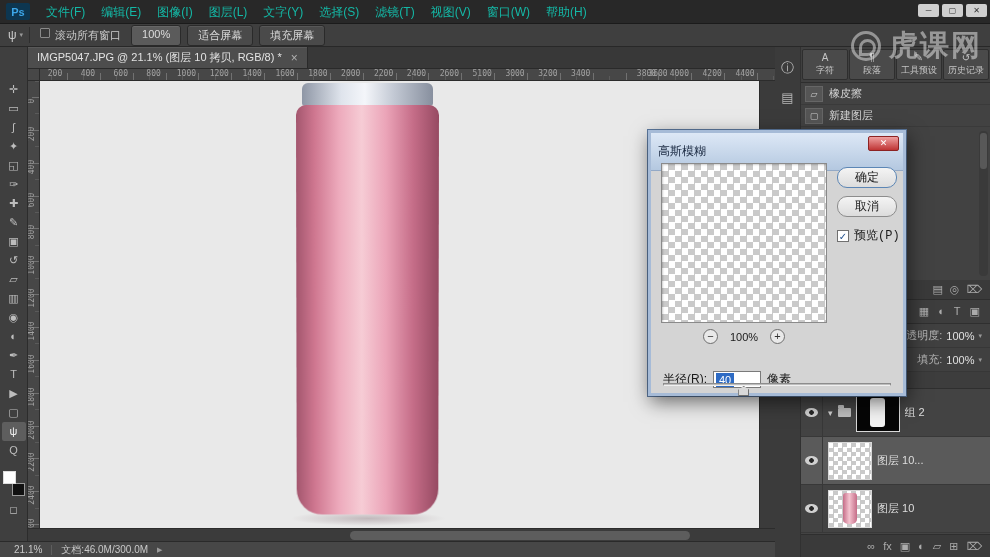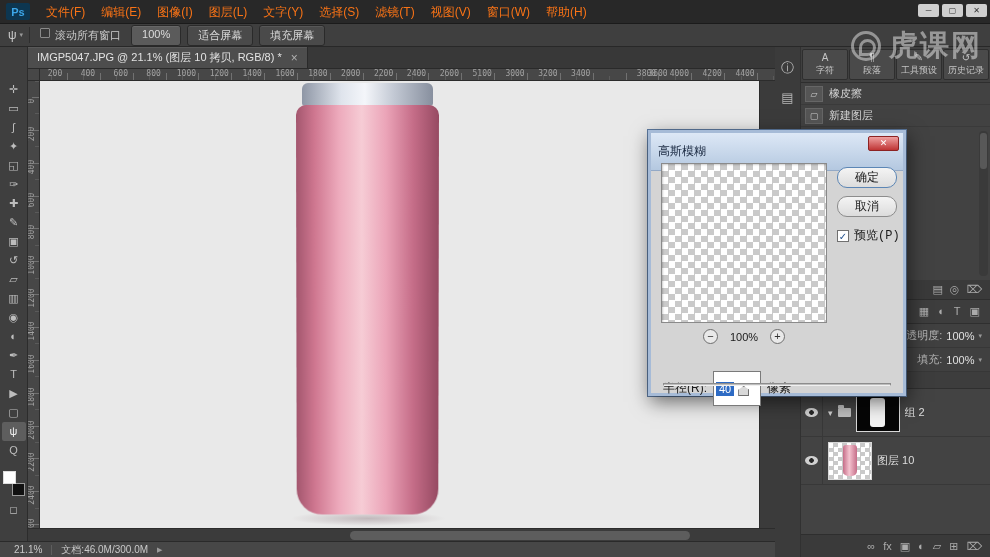--- a/index.html
+++ b/index.html
@@ -1,21 +1,21 @@
 <!DOCTYPE html>
 <html><head>
 <meta charset="utf-8">
 <style>
 *{margin:0;padding:0;box-sizing:border-box;font-family:"Liberation Sans","DejaVu Sans",sans-serif;}
 #app{position:relative;width:990px;height:557px;background:#454545;overflow:hidden;font-size:12px;color:#ccc;}
 
 .menubar{position:absolute;left:0;top:0;width:100%;height:24px;background:#282828;display:flex;align-items:center;border-bottom:1px solid #1b1b1b;z-index:5;}
 .ps-logo{width:24px;height:17px;margin:0 8px 0 6px;background:#0d3650;color:#3ca6e8;font-weight:bold;font-size:11px;display:flex;align-items:center;justify-content:center;border-radius:2px;}
 .menu-items{display:flex;}
-.menu-item{padding:0 8px;height:24px;line-height:24px;color:#f97316;font-size:12px;cursor:default;white-space:nowrap;}
+.menu-item{padding:0 8px;height:24px;line-height:24px;color:#14b8a6;font-size:12px;cursor:default;white-space:nowrap;}
 .win-controls{position:absolute;right:3px;top:4px;display:flex;gap:3px;}
 .winbtn{width:21px;height:13px;background:#cfcfcf;border-radius:2px;color:#333;font-size:8px;line-height:13px;text-align:center;}
 
 .optionsbar{position:absolute;left:0;top:24px;width:100%;height:23px;background:#3f3f3f;border-bottom:1px solid #282828;display:flex;align-items:center;gap:10px;padding-left:4px;z-index:4;}
 .tool-opt{display:flex;align-items:center;gap:3px;padding:1px 6px 1px 4px;border-right:1px solid #2e2e2e;color:#ccc;font-size:12px;}
 .caret{font-size:7px;color:#999;}
 .optcheck{display:flex;align-items:flex-start;gap:5px;}
 .chk{width:10px;height:10px;border:1px solid #8a8a8a;background:#393939;border-radius:1px;}
 .optlabel{font-size:11px;color:#c9c9c9;}
 .view-buttons{display:flex;gap:6px;}
@@ -107,21 +107,21 @@
 .dlg-btn{position:absolute;width:60px;height:21px;background:linear-gradient(#f4f4f4,#dcdcdc);border:1px solid #8c8c8c;border-radius:10px;font-size:12px;color:#1a1a1a;text-align:center;line-height:19px;}
 .dlg-ok{left:186px;top:34px;border-color:#5c86b5;}
 .dlg-cancel{left:186px;top:63px;}
 .dlg-check{position:absolute;left:186px;top:94px;display:flex;align-items:center;gap:5px;}
 .cb{width:12px;height:12px;background:#fff;border:1px solid #707070;font-size:10px;line-height:11px;text-align:center;color:#1f4e8c;font-weight:bold;}
 .dlg-checklabel{font-size:12px;color:#1a1a1a;font-family:Liberation Mono, monospace;}
 .zoom-row{position:absolute;left:10px;top:196px;width:166px;display:flex;align-items:center;justify-content:center;gap:12px;}
 .zbtn{width:15px;height:15px;border:1px solid #6e6e6e;border-radius:50%;background:#e9e9e9;color:#333;font-size:11px;line-height:13px;text-align:center;}
 .zoom-val{font-size:11px;color:#1a1a1a;}
 .radius-row{position:absolute;left:12px;top:222px;display:flex;align-items:center;gap:6px;font-size:12px;color:#1a1a1a;margin-top:16px;}
-.radius-input{width:48px;height:35px;background:#fff;border:1px solid #7a7a7a;display:flex;align-items:center;padding-left:2px;}
+.radius-input{width:48px;height:17px;background:#fff;border:1px solid #7a7a7a;display:flex;align-items:center;padding-left:2px;}
 .radius-input i{font-style:normal;background:#2e6bc4;color:#fff;font-size:11px;padding:0 3px;line-height:14px;}
 .slider{position:absolute;left:12px;top:246px;width:228px;height:14px;}
 .slider-track{position:absolute;left:0;right:0;top:4px;height:3px;background:#bdbdbd;border:1px solid #8d8d8d;border-bottom-color:#f0f0f0;}
 .slider-handle{position:absolute;top:7px;width:11px;height:10px;background:#d9d9d9;border:1px solid #6f6f6f;clip-path:polygon(50% 0,100% 38%,100% 100%,0 100%,0 38%);}
 
 .watermark{position:absolute;right:8px;top:26px;display:flex;align-items:center;gap:8px;z-index:60;opacity:.5;}
 .wm-logo{width:30px;height:30px;border:3px solid #e8e8e8;border-radius:50%;position:relative;}
 .wm-logo::after{content:'';position:absolute;left:5px;top:5px;width:11px;height:11px;border:3px solid #e8e8e8;border-radius:50% 50% 50% 0;}
 .wm-text{font-size:29px;color:#efefef;font-weight:bold;letter-spacing:2px;}
 </style>
@@ -335,20 +335,27 @@
         <div class="layers-list" id="layers-list">
             <div class="layer-row">
               <div class="eye-cell">
                 <span class="eye"></span>
               </div>
               <span class="chev">▾</span>
               <span class="folder"></span>
               <div class="thumb group-mask"></div>
               <span class="layer-name">组 2</span>
             </div>
+            <div class="layer-row sel">
+              <div class="eye-cell">
+                <span class="eye"></span>
+              </div>
+              <div class="thumb checker"></div>
+              <span class="layer-name">图层 10...</span>
+            </div>
             <div class="layer-row">
               <div class="eye-cell">
                 <span class="eye"></span>
               </div>
               <div class="thumb checker-bottle"></div>
               <span class="layer-name">图层 10</span>
             </div>
           </div>
         <div class="layers-footer" id="layers-footer">
             <div class="pf-icon">∞</div>

